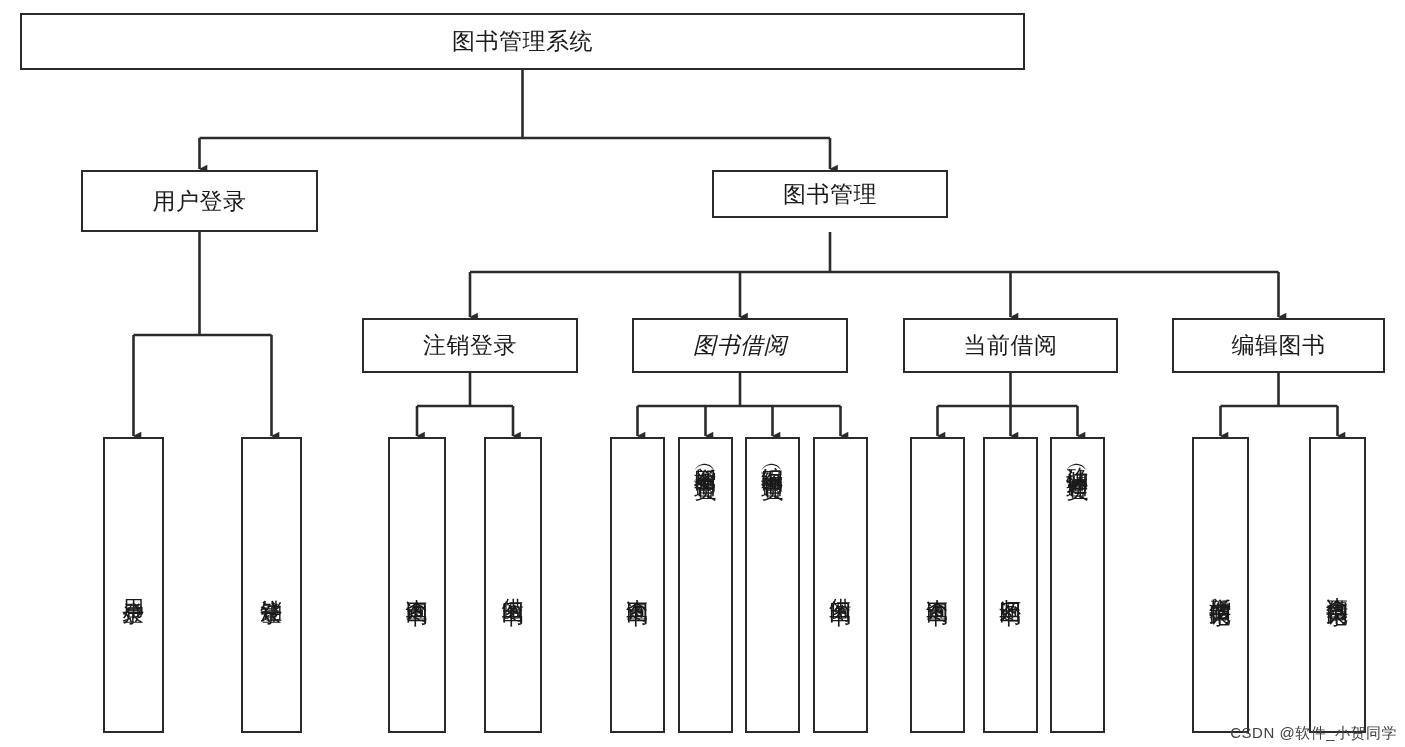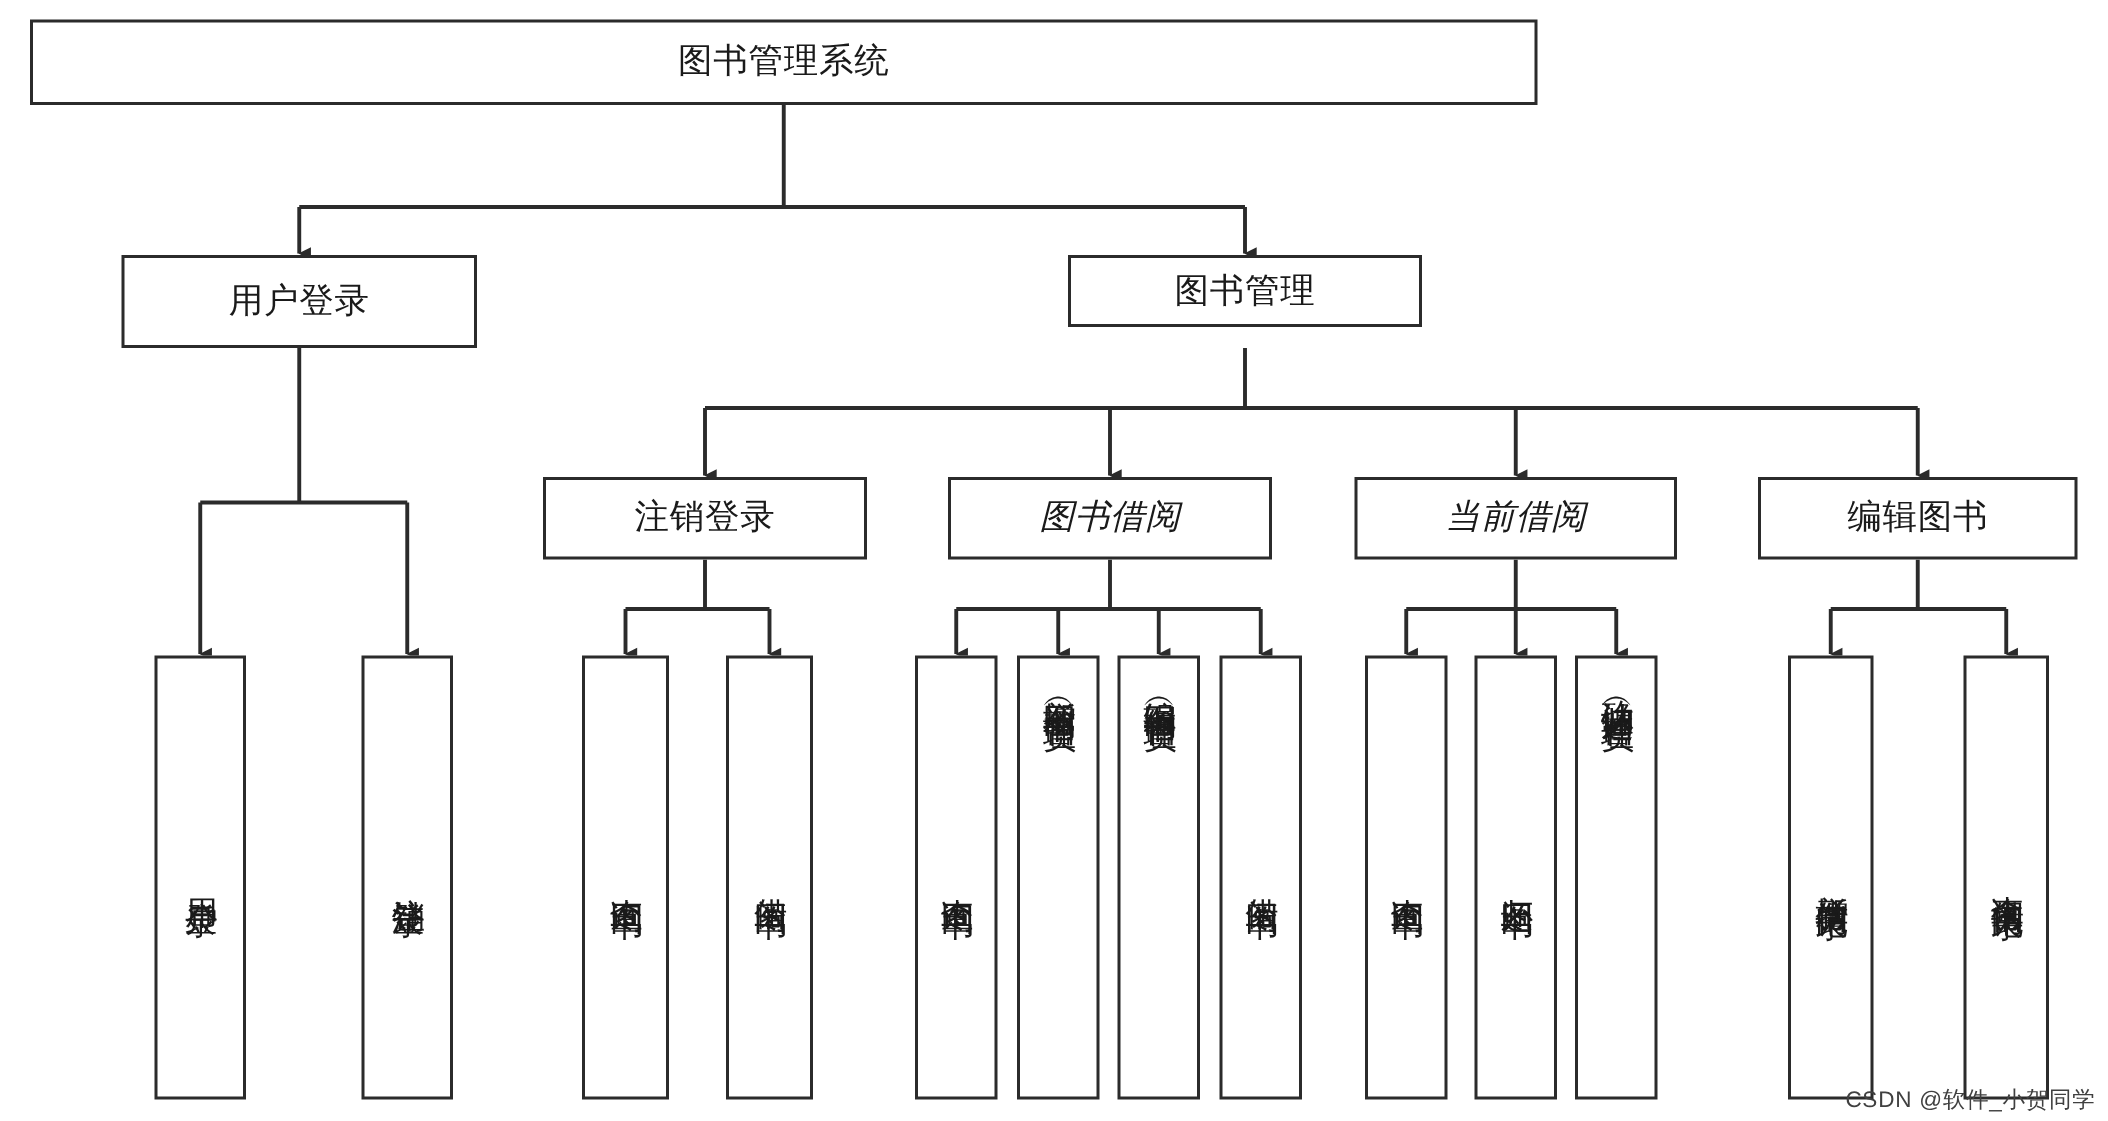--- a/index.html
+++ b/index.html
@@ -138,21 +138,21 @@
   </div>
 
   <div class="node horiz" style="left:362px; top:318px; width:216px; height:55px;">
     <span class="node-label">注销登录</span>
   </div>
 
   <div class="node horiz" style="left:632px; top:318px; width:216px; height:55px;font-style:italic;">
     <span class="node-label">图书借阅</span>
   </div>
 
-  <div class="node horiz" style="left:903px; top:318px; width:215px; height:55px;font-style:italic;">
+  <div class="node horiz" style="left:903px; top:318px; width:215px; height:55px;">
     <span class="node-label">当前借阅</span>
   </div>
 
   <div class="node horiz" style="left:1172px; top:318px; width:213px; height:55px;">
     <span class="node-label">编辑图书</span>
   </div>
 
   <div class="node vert centered" style="left:103px; top:437px; width:61px; height:296px;">
     <span class="node-label">用户登录</span>
   </div>

